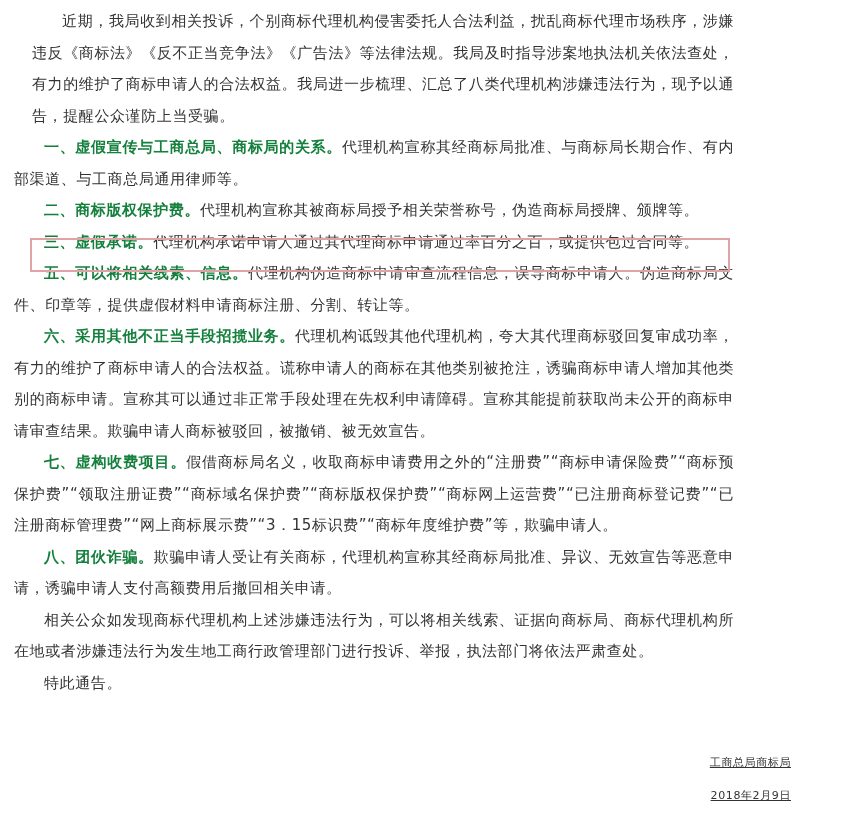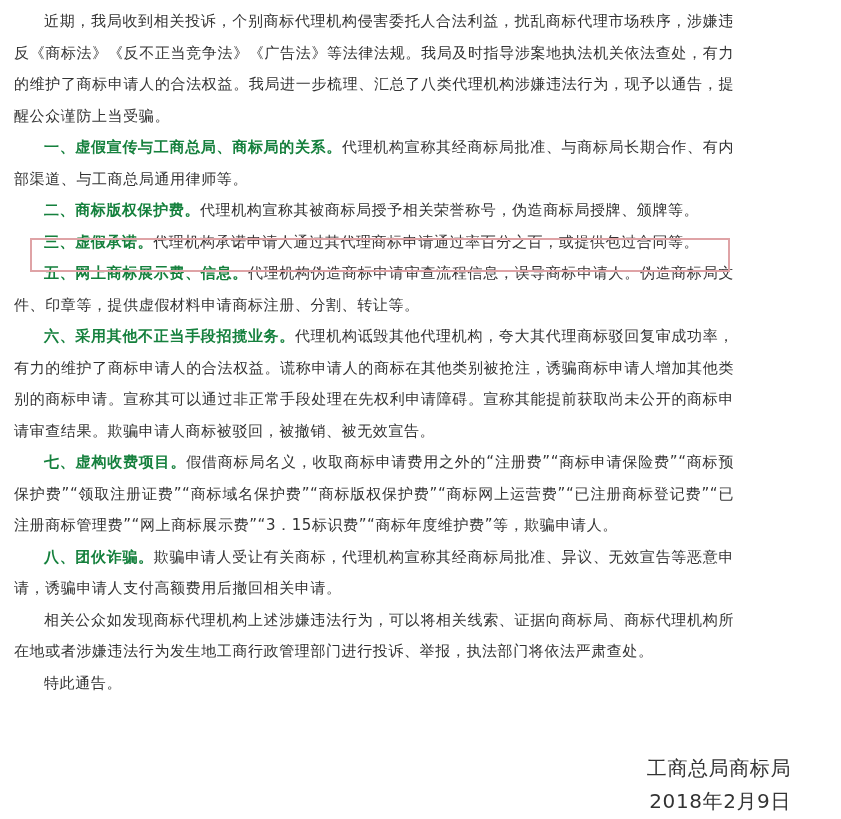--- a/index.html
+++ b/index.html
@@ -25,59 +25,61 @@
       font-size: 15px;
       line-height: 31.5px;
       letter-spacing: 0.6px;
       margin: 0;
       text-indent: 30px;
       text-align: justify;
       word-break: break-all;
     }
     .para:first-child {
       padding-top: 6px;
+      margin-left: 18px;
     }
     .para b {
       font-weight: bold;
       color: #15803d;
     }
     .highlight-box {
       position: absolute;
       left: 30px;
       top: 238px;
       width: 700px;
       height: 34px;
       border: 2px solid #dfa3a6;
       box-sizing: border-box;
       pointer-events: none;
     }
     .sign {
       position: absolute;
       right: 50px;
-      font-size: 20px;
+      font-size: 11px;
       letter-spacing: 0.6px;
       text-align: left;
+      text-decoration: underline;
     }
     .sign.org { top: 755px; }
     .sign.date { top: 788px; right: 50px; }
   </style>
 </head>
 <body>
 
 <div class="doc">
   <p class="para">近期，我局收到相关投诉，个别商标代理机构侵害委托人合法利益，扰乱商标代理市场秩序，涉嫌违反《商标法》《反不正当竞争法》《广告法》等法律法规。我局及时指导涉案地执法机关依法查处，有力的维护了商标申请人的合法权益。我局进一步梳理、汇总了八类代理机构涉嫌违法行为，现予以通告，提醒公众谨防上当受骗。</p>
 
   <p class="para"><b>一、虚假宣传与工商总局、商标局的关系。</b><span>代理机构宣称其经商标局批准、与商标局长期合作、有内部渠道、与工商总局通用律师等。</span></p>
 
   <p class="para"><b>二、商标版权保护费。</b><span>代理机构宣称其被商标局授予相关荣誉称号，伪造商标局授牌、颁牌等。</span></p>
 
   <p class="para"><b>三、虚假承诺。</b><span>代理机构承诺申请人通过其代理商标申请通过率百分之百，或提供包过合同等。</span></p>
 
 
-  <p class="para"><b>五、网上商标展示费、信息。</b><span>代理机构伪造商标申请审查流程信息，误导商标申请人。伪造商标局文件、印章等，提供虚假材料申请商标注册、分割、转让等。</span></p>
+  <p class="para"><b>五、可以将相关线索、信息。</b><span>代理机构伪造商标申请审查流程信息，误导商标申请人。伪造商标局文件、印章等，提供虚假材料申请商标注册、分割、转让等。</span></p>
 
   <p class="para"><b>六、采用其他不正当手段招揽业务。</b><span>代理机构诋毁其他代理机构，夸大其代理商标驳回复审成功率，有力的维护了商标申请人的合法权益。谎称申请人的商标在其他类别被抢注，诱骗商标申请人增加其他类别的商标申请。宣称其可以通过非正常手段处理在先权利申请障碍。宣称其能提前获取尚未公开的商标申请审查结果。欺骗申请人商标被驳回，被撤销、被无效宣告。</span></p>
 
   <p class="para"><b>七、虚构收费项目。</b><span>假借商标局名义，收取商标申请费用之外的“注册费”“商标申请保险费”“商标预保护费”“领取注册证费”“商标域名保护费”“商标版权保护费”“商标网上运营费”“已注册商标登记费”“已注册商标管理费”“网上商标展示费”“3．15标识费”“商标年度维护费”等，欺骗申请人。</span></p>
 
   <p class="para"><b>八、团伙诈骗。</b><span>欺骗申请人受让有关商标，代理机构宣称其经商标局批准、异议、无效宣告等恶意申请，诱骗申请人支付高额费用后撤回相关申请。</span></p>
 
   <p class="para">相关公众如发现商标代理机构上述涉嫌违法行为，可以将相关线索、证据向商标局、商标代理机构所在地或者涉嫌违法行为发生地工商行政管理部门进行投诉、举报，执法部门将依法严肃查处。</p>
 
   <p class="para">特此通告。</p>

